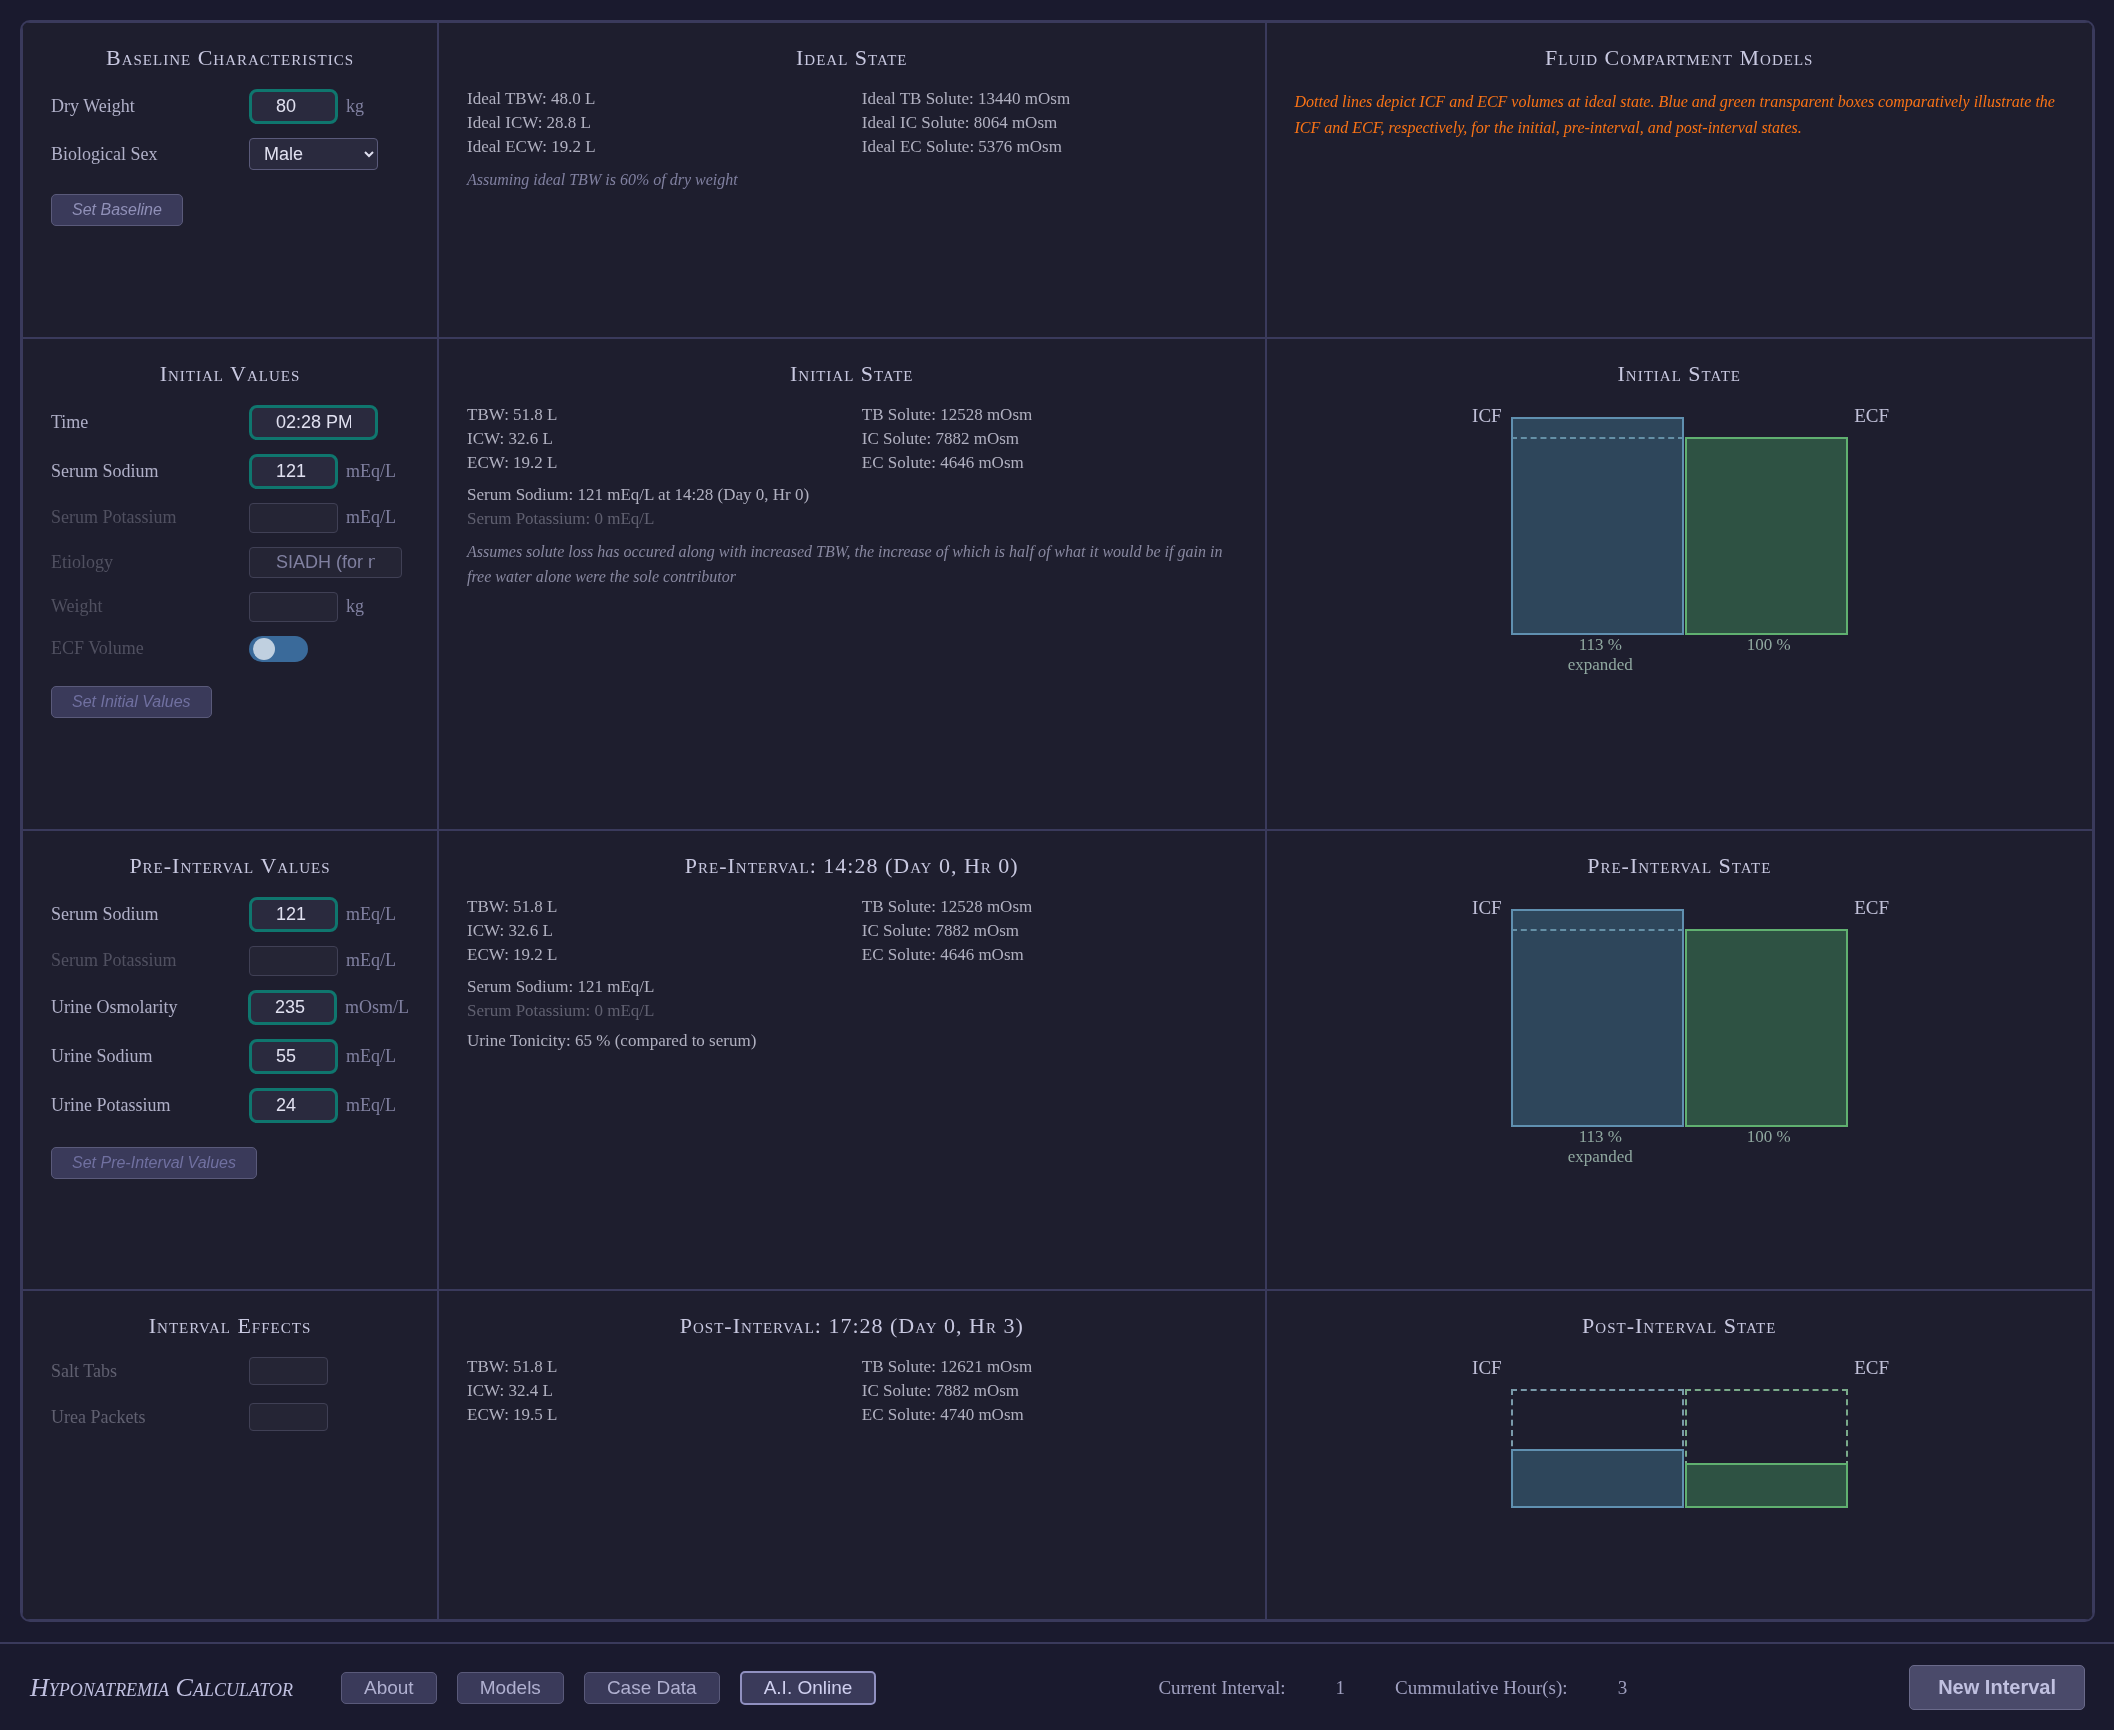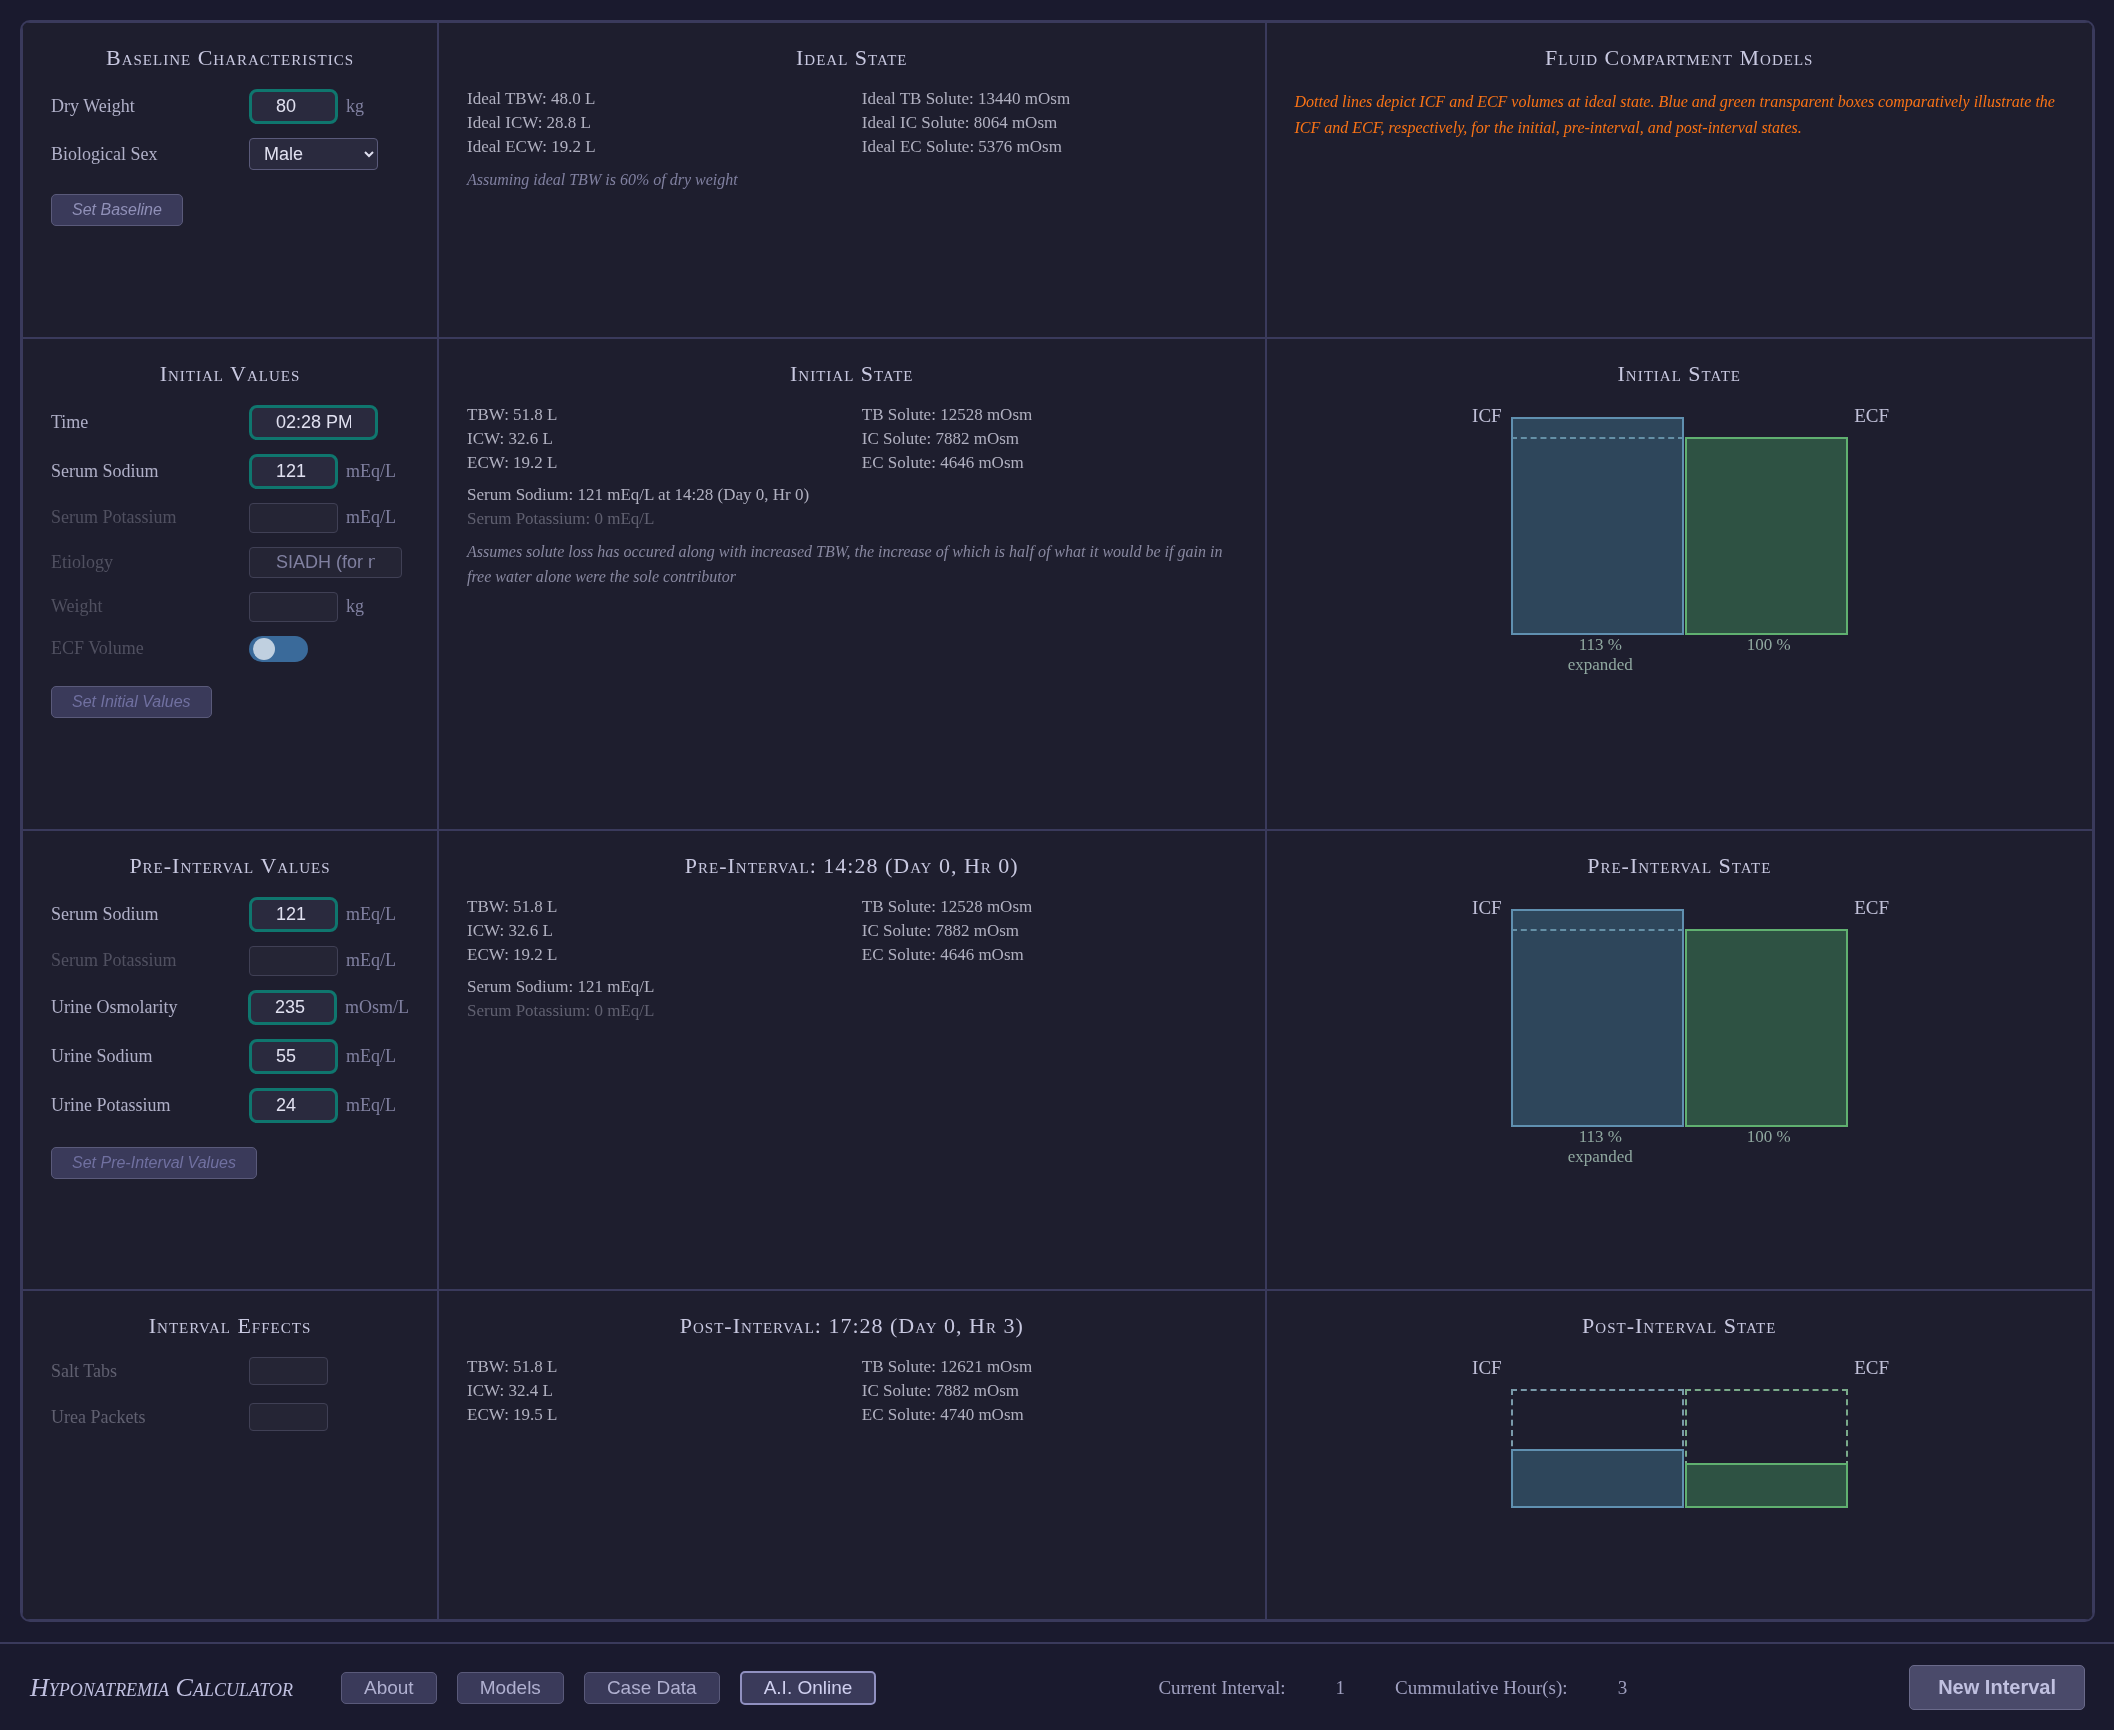--- a/index.html
+++ b/index.html
@@ -502,20 +502,21 @@
     <div class="initial-state-data">
       <div>TBW:  51.8 L</div>
       <div>TB Solute:  12528 mOsm</div>
       <div>ICW:  32.6 L</div>
       <div>IC Solute:  7882 mOsm</div>
       <div>ECW:  19.2 L</div>
       <div>EC Solute:  4646 mOsm</div>
     </div>
     <div class="state-highlight">Serum Sodium:  121 mEq/L</div>
     <div class="state-dim">Serum Potassium:  0 mEq/L</div>
+    <div class="state-highlight">Urine Tonicity:  65 %   (compared to serum)</div>
   </div>
 
   <div class="cell">
     <div class="section-title">Pre-Interval State</div>
     <div class="state-visual-container">
       <div class="state-icf-ecf-row">
         <div class="compartment-label">ICF</div>
         <div class="compartment-label">ECF</div>
       </div>
       <div class="visual-boxes">

